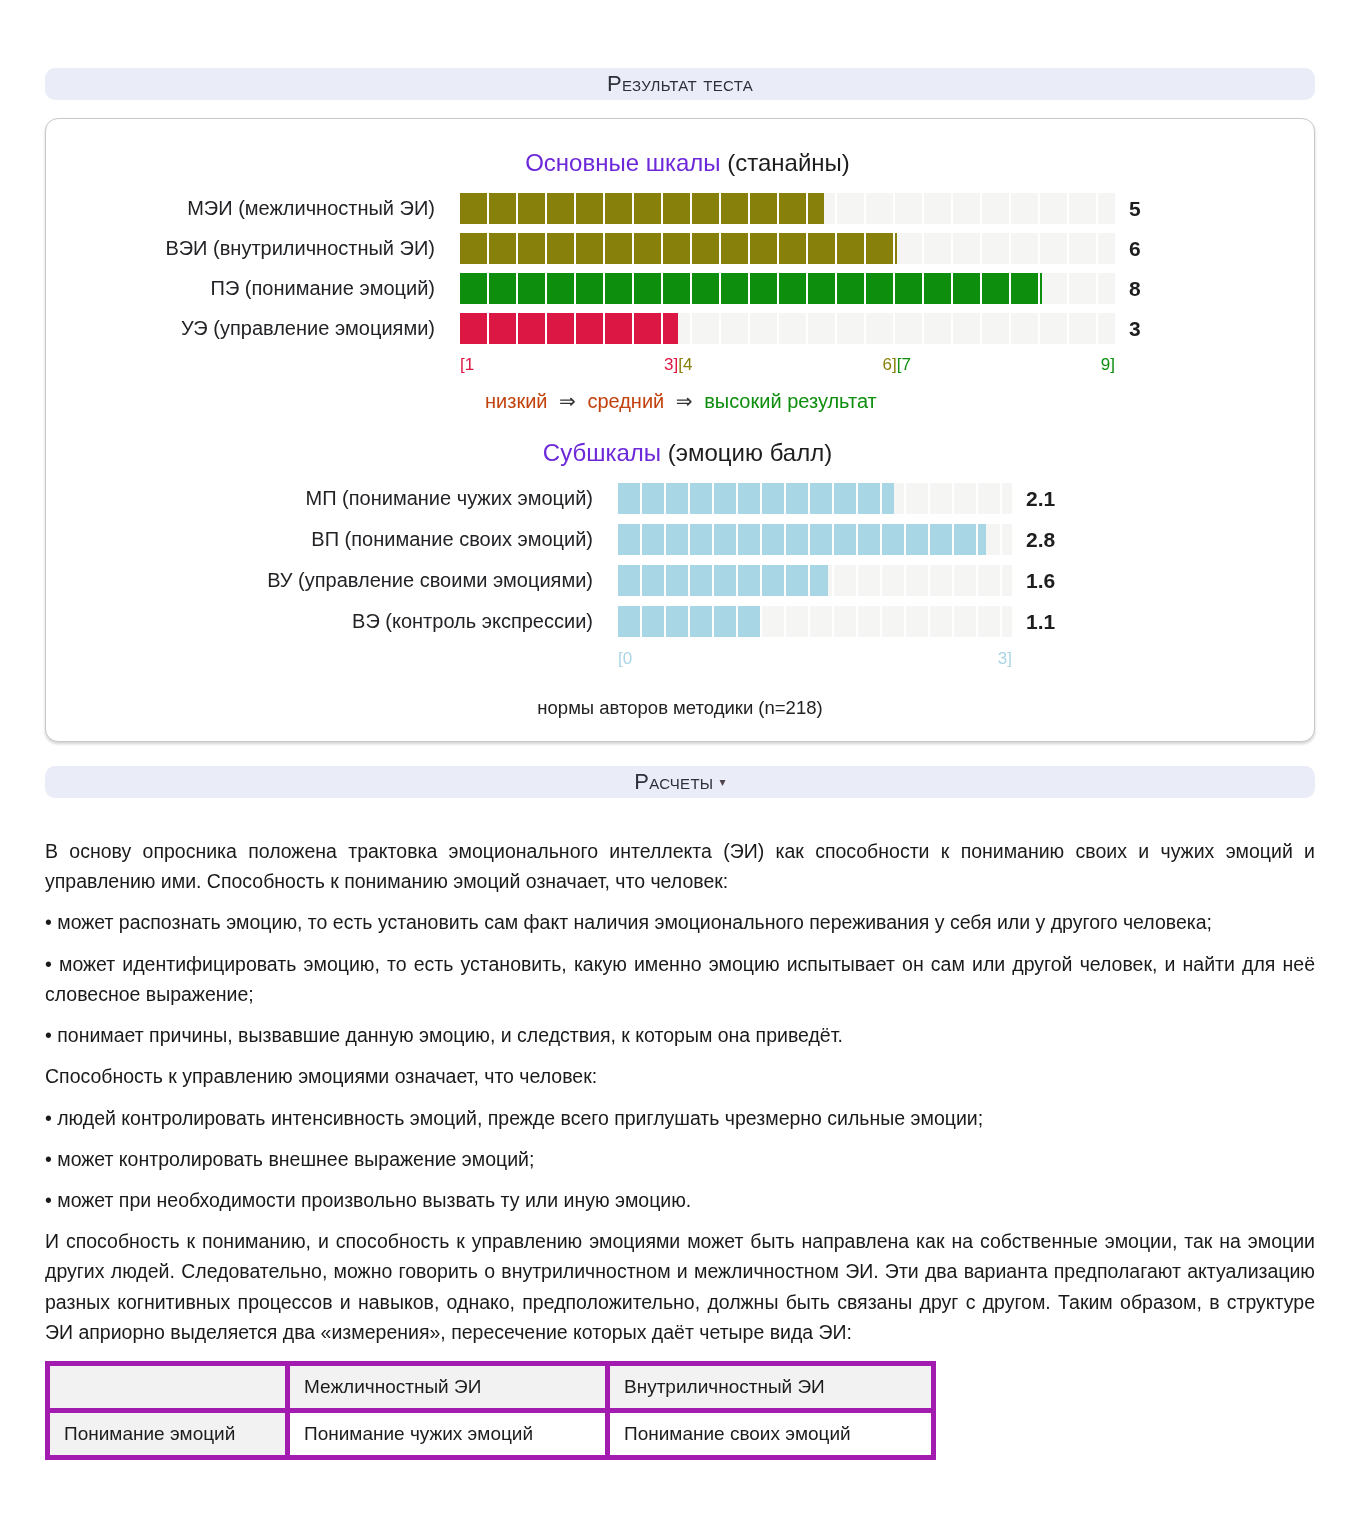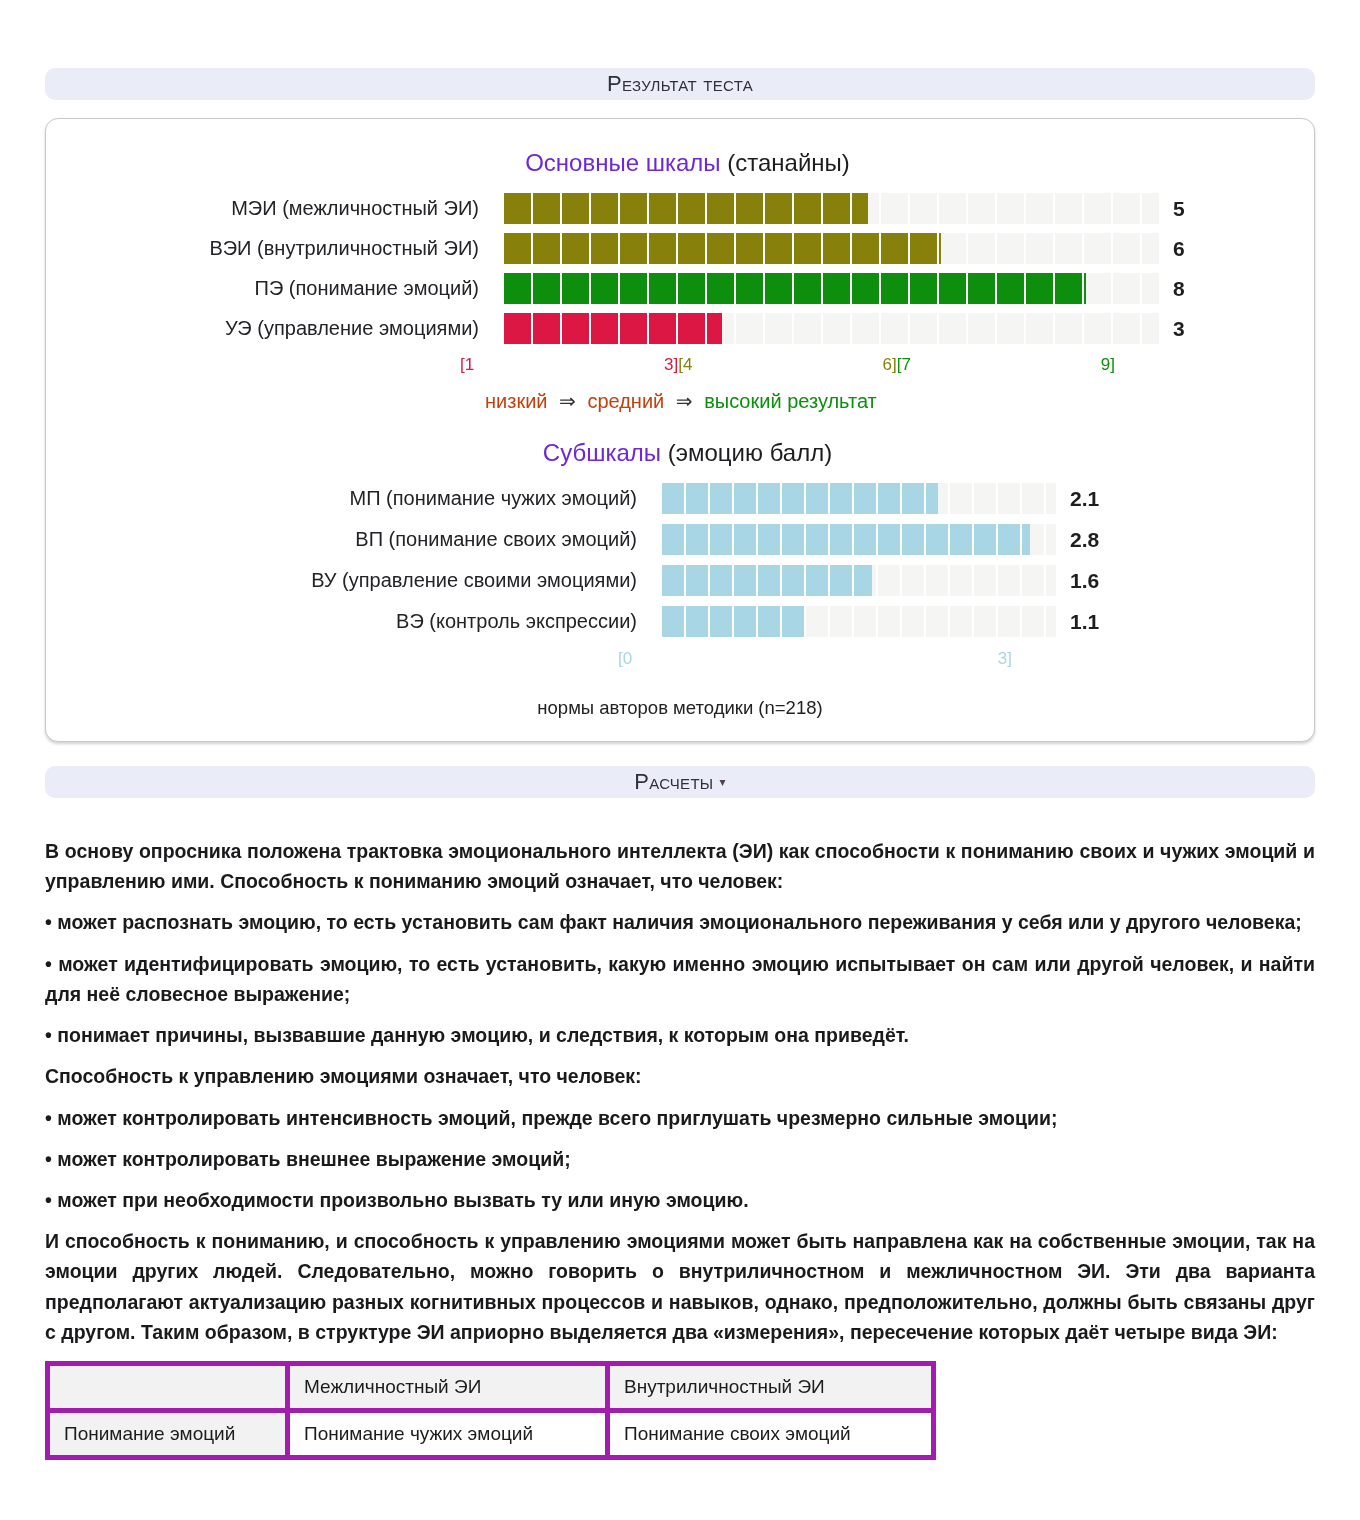--- a/index.html
+++ b/index.html
@@ -28,21 +28,21 @@
     margin-top:18px;
     border:1px solid #c9c9c9;
     border-radius:13px;
     background:#fff;
     box-shadow:0 2px 3px rgba(0,0,0,.18);
     padding:30px 0 22px 0;
   }
   .chart-title { text-align:center; font-size:24px; color:#1d1d20; margin-bottom:16px; }
   .chart-title .accent { color:#6d28d9;margin-left:15px; }
 
-  .crow { display:grid; align-items:center;margin-left:44px; }
+  .crow { display:grid; align-items:center; }
   .stanine .crow  { grid-template-columns:414px 655px auto; column-gap:0; }
   .subscale .crow { grid-template-columns:572px 394px auto; column-gap:0; }
   .stanine .crow  { margin-bottom:9px; }
   .subscale .crow { margin-bottom:10px; }
   .clabel { text-align:right; font-size:20px; color:#232327; padding-right:25px; }
   .cvalue { font-size:21px; font-weight:bold; color:#1e1e20; padding-left:14px; }
 
   .track { position:relative; height:31px; background:#f5f6f4; overflow:hidden; }
   .fill  { height:100%; }
   .track::after {
@@ -64,21 +64,21 @@
   .legend { margin:12px 0 0 439px; font-size:20px; }
   .legend span { margin-right:6px; }
   .legend .arrow { color:#333; }
 
   .subscale-block { margin-top:26px; }
   .footnote { text-align:center; font-size:18.5px; color:#222; margin-top:26px; }
 
   .gap24 { height:24px; } .gap22 { height:22px; }
 
   
-  .text-block { margin-top:16px;font-weight:bold; }
+  .text-block { margin-top:16px; }
   .text-block p {
     font-size:19.5px; line-height:1.55; text-align:justify;
     color:#1a1a1c; margin:11px 0;
   }
 
   
   table.ei-table { border-collapse:collapse; margin-top:14px; font-size:19px; color:#1c1c1e; }
   .ei-table td {
     border:5px solid #a21caf;
     padding:10px 14px;
@@ -214,21 +214,21 @@
 
   <div class="gap22"></div>
 
 
   <div class="text-block">
     <p>В основу опросника положена трактовка эмоционального интеллекта (ЭИ) как способности к пониманию своих и чужих эмоций и управлению ими. Способность к пониманию эмоций означает, что человек:</p>
     <p>• может распознать эмоцию, то есть установить сам факт наличия эмоционального переживания у себя или у другого человека;</p>
     <p>• может идентифицировать эмоцию, то есть установить, какую именно эмоцию испытывает он сам или другой человек, и найти для неё словесное выражение;</p>
     <p>• понимает причины, вызвавшие данную эмоцию, и следствия, к которым она приведёт.</p>
     <p>Способность к управлению эмоциями означает, что человек:</p>
-    <p>• может контролировать интенсивность эмоций, прежде всего приглушать чрезмерно сильные эмоции;</p>
+    <p>• людей контролировать интенсивность эмоций, прежде всего приглушать чрезмерно сильные эмоции;</p>
     <p>• может контролировать внешнее выражение эмоций;</p>
     <p>• может при необходимости произвольно вызвать ту или иную эмоцию.</p>
     <p>И способность к пониманию, и способность к управлению эмоциями может быть направлена как на собственные эмоции, так на эмоции других людей. Следовательно, можно говорить о внутриличностном и межличностном ЭИ. Эти два варианта предполагают актуализацию разных когнитивных процессов и навыков, однако, предположительно, должны быть связаны друг с другом. Таким образом, в структуре ЭИ априорно выделяется два «измерения», пересечение которых даёт четыре вида ЭИ:</p>
   </div>
 
   <table class="ei-table">
     <tbody>
       <tr>
         <td class="hd c1"></td>
         <td class="hd c2">Межличностный ЭИ</td>

